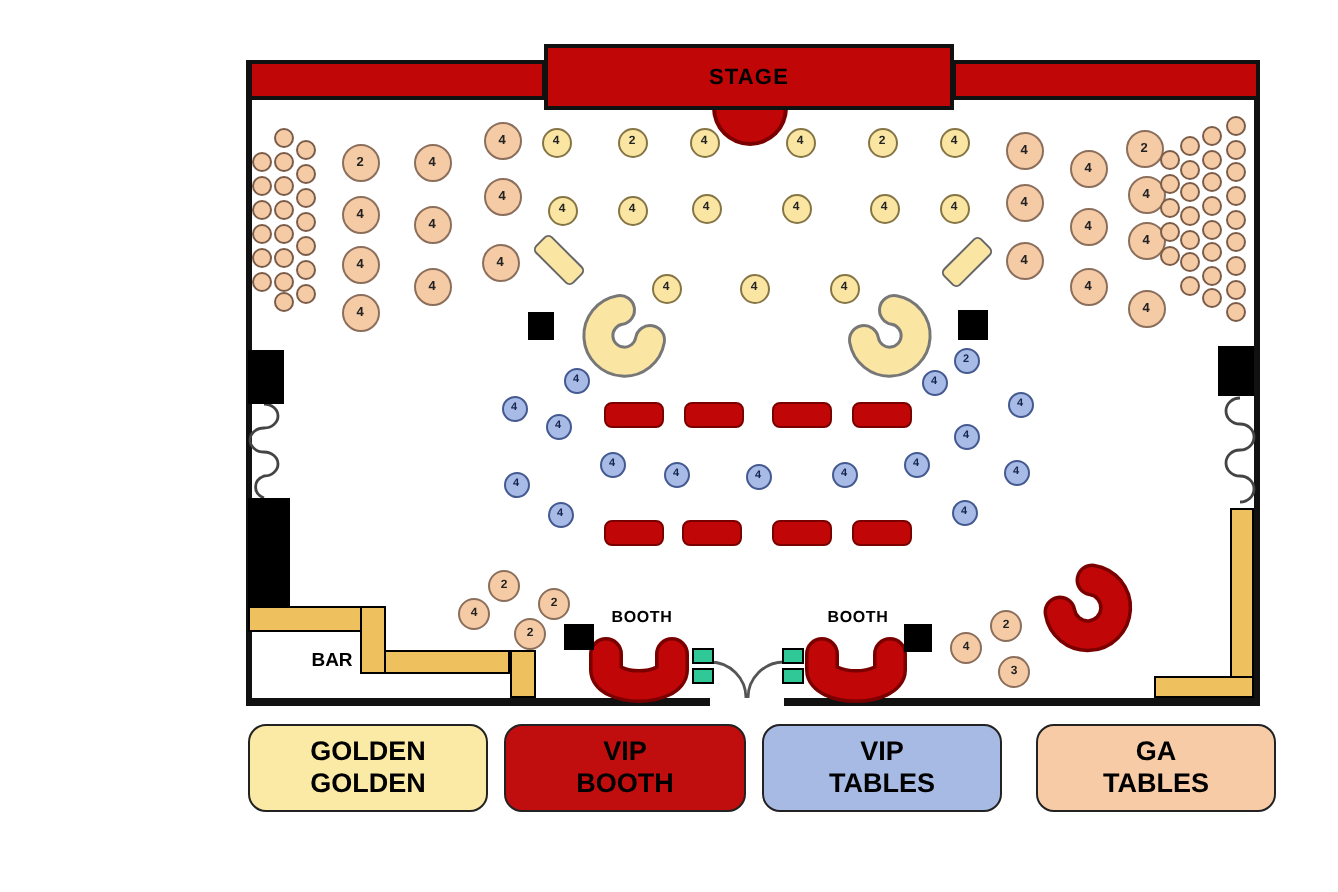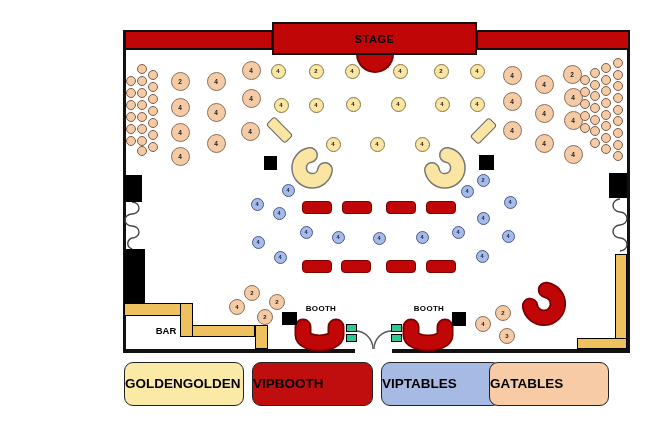--- a/index.html
+++ b/index.html
@@ -29,26 +29,26 @@
   .overlay{left:0;top:0;z-index:4;pointer-events:none;}
   
   .bar-label{left:108px;top:325px;width:36px;text-align:center;font-weight:bold;
              font-size:9.5px;color:#000;z-index:6;}
   .booth-label{top:304px;width:36px;text-align:center;font-weight:bold;font-size:8px;
                letter-spacing:.3px;color:#000;z-index:6;}
   .booth-label-left{left:263px;}
   .booth-label-right{left:371px;}
   
   .legend-box{position:absolute;top:362px;height:42px;border:1.6px solid #222;border-radius:9px;
-              display:flex;flex-direction:row;align-items:center;
+              display:flex;flex-direction:column;align-items:center;justify-content:center;
               font-weight:bold;font-size:13.5px;line-height:1.2;color:#000;z-index:6;}
   .lb-golden{left:84px;width:118px;background:#FBE9A6;}
   .lb-red{left:212px;width:119px;background:#C00D0D;}
   .lb-blue{left:341px;width:118px;background:#A6BAE4;}
-  .lb-peach{left:449px;width:118px;background:#F6CBA6;}
+  .lb-peach{left:478px;width:118px;background:#F6CBA6;}
 </style>
 </head>
 <body>
 
 <div class="canvas" id="floor">
 
   <div class="abs wall-line" style="left:83px;top:30px;width:3px;height:323px;"></div>
   <div class="abs wall-line" style="left:587px;top:30px;width:3px;height:323px;"></div>
   <div class="abs wall-line" style="left:86px;top:349px;width:229px;height:4px;"></div>
   <div class="abs wall-line" style="left:352px;top:349px;width:236px;height:4px;"></div>

